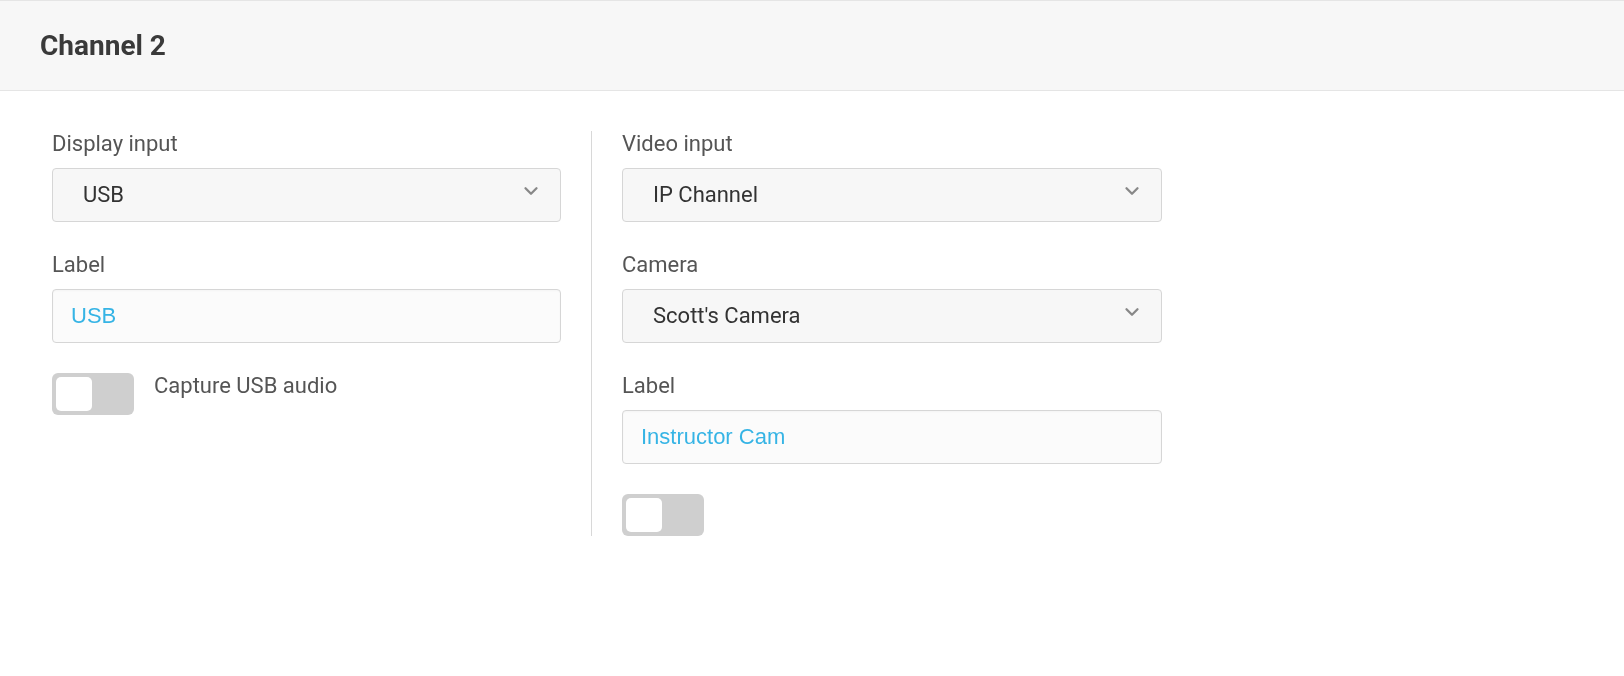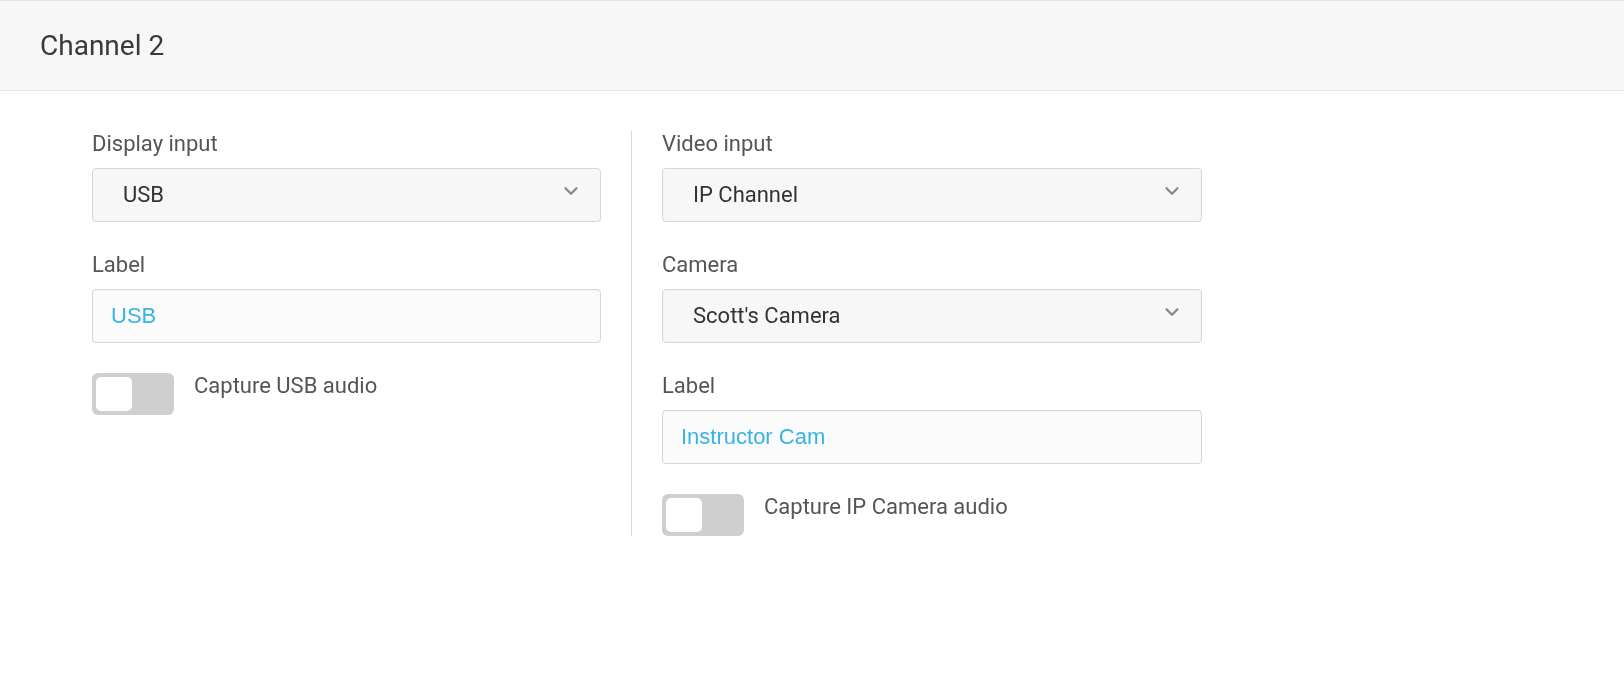--- a/index.html
+++ b/index.html
@@ -13,25 +13,25 @@
       color: #3a3a3a;
     }
     .panel-header {
       background: #f7f7f7;
       border-top: 1px solid #e5e5e5;
       border-bottom: 1px solid #e5e5e5;
       padding: 28px 40px;
     }
     .panel-title {
       font-size: 28px;
-      font-weight: 400;
+      font-weight: 700;
       color: #3a3a3a;
     }
     .panel-body {
-      padding: 40px 92px;
+      padding: 40px 52px;
     }
     .columns {
       display: flex;
     }
     .col {
       flex: 0 0 auto;
       width: 540px;
     }
     .col-left {
       padding-right: 30px;
@@ -198,19 +198,18 @@
 
       <div class="field-group">
         <label class="field-label">Label</label>
         <input type="text" class="text-input" value="Instructor Cam" style="">
       </div>
 
       <div class="toggle-row">
         <div class="toggle">
           <div class="toggle-knob"></div>
         </div>
-        <span class="toggle-label">Capture IP Camera audio</span>
       </div>
 
     </div>
 
   </div>
 </div>
 
 </body></html>

